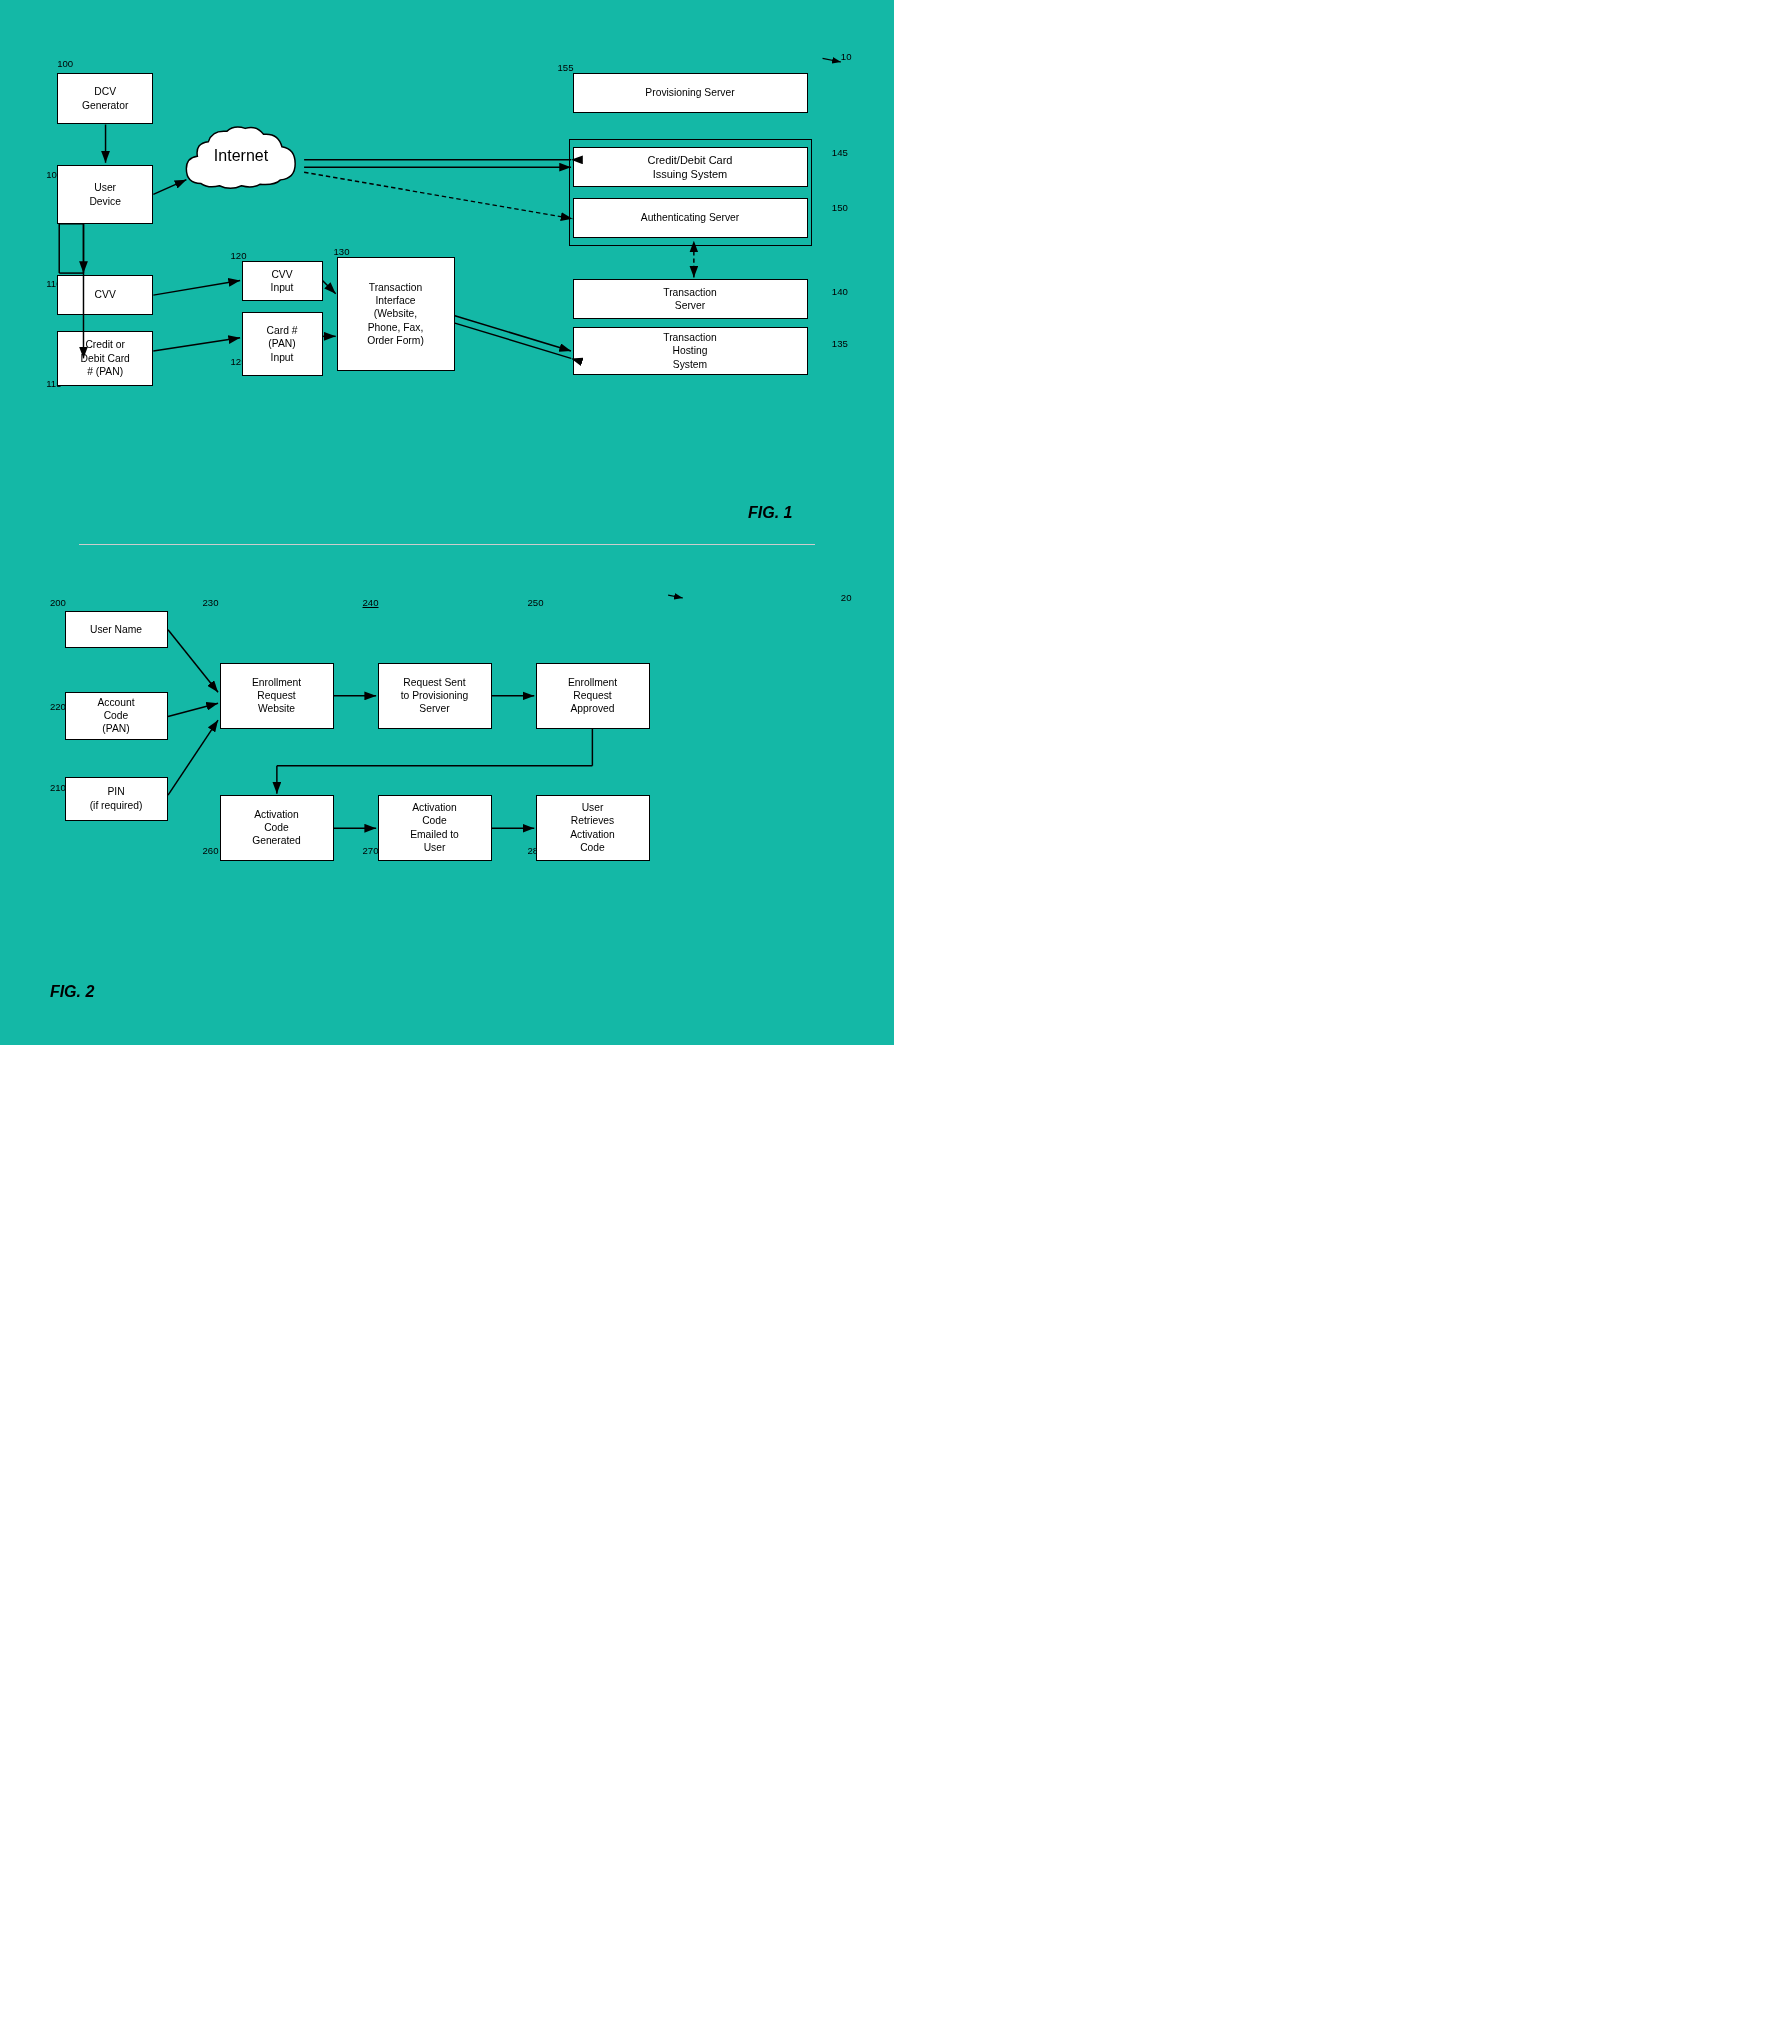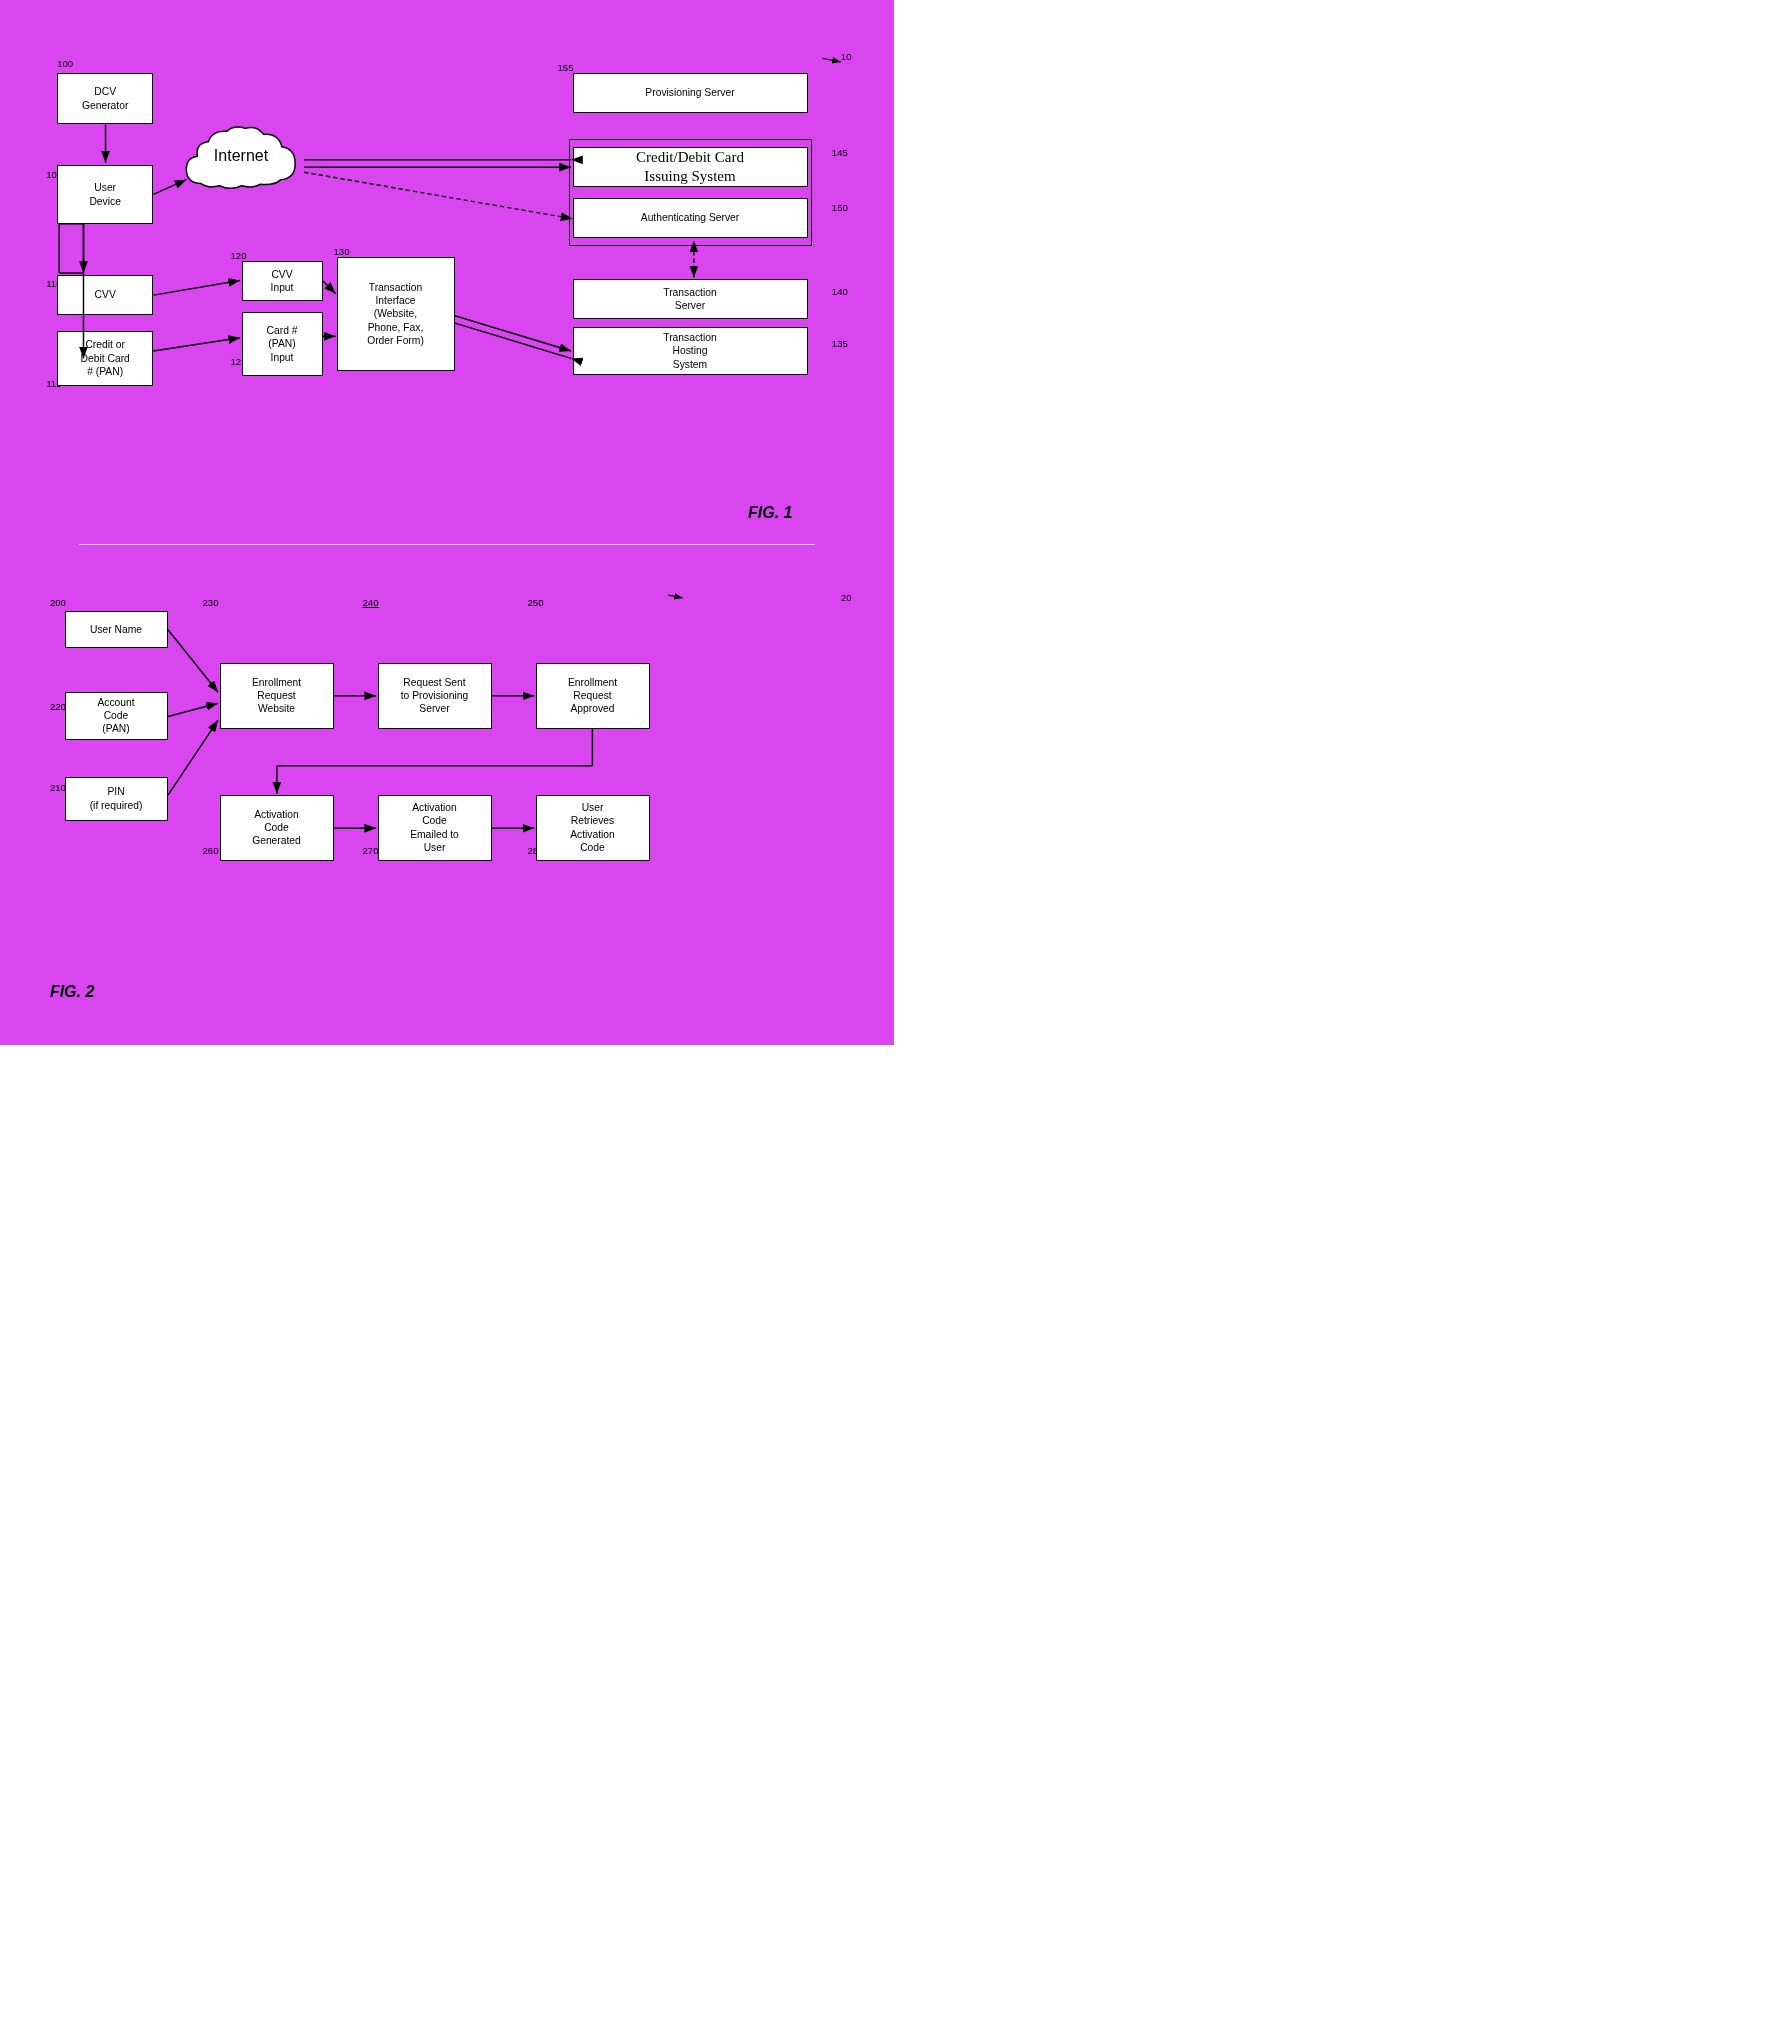--- a/index.html
+++ b/index.html
@@ -7,21 +7,21 @@
       background: #ffffff;
       font-family: Arial, sans-serif;
       width: 894px;
       min-height: 1017px;
       position: relative;
       overflow: hidden;
     }
 
     .page {
       width: 894px;
-      background: #d946ef;
+      background: #14b8a6;
       padding: 22px;
       position: relative;
     }
 
     
     .fig1-container {
       position: relative;
       width: 809px;
       height: 478px;
       margin: 29px auto 7.4px auto;
@@ -199,21 +199,21 @@
 Phone, Fax,
 Order Form)</span>
     </div>
 
     <div class="right-system-box"></div>
 
     <div class="box provisioning-server">
       <span>Provisioning Server</span>
     </div>
 
-    <div class="box credit-debit-issuing" style="font-size:15px;font-family:Liberation Serif, serif;">
+    <div class="box credit-debit-issuing" style="font-size:11px;">
       <span style="white-space:pre-line;">Credit/Debit Card
 Issuing System</span>
     </div>
 
     <div class="box authenticating-server">
       <span>Authenticating Server</span>
     </div>
 
     <div class="box transaction-server">
       <span style="white-space:pre-line;">Transaction

